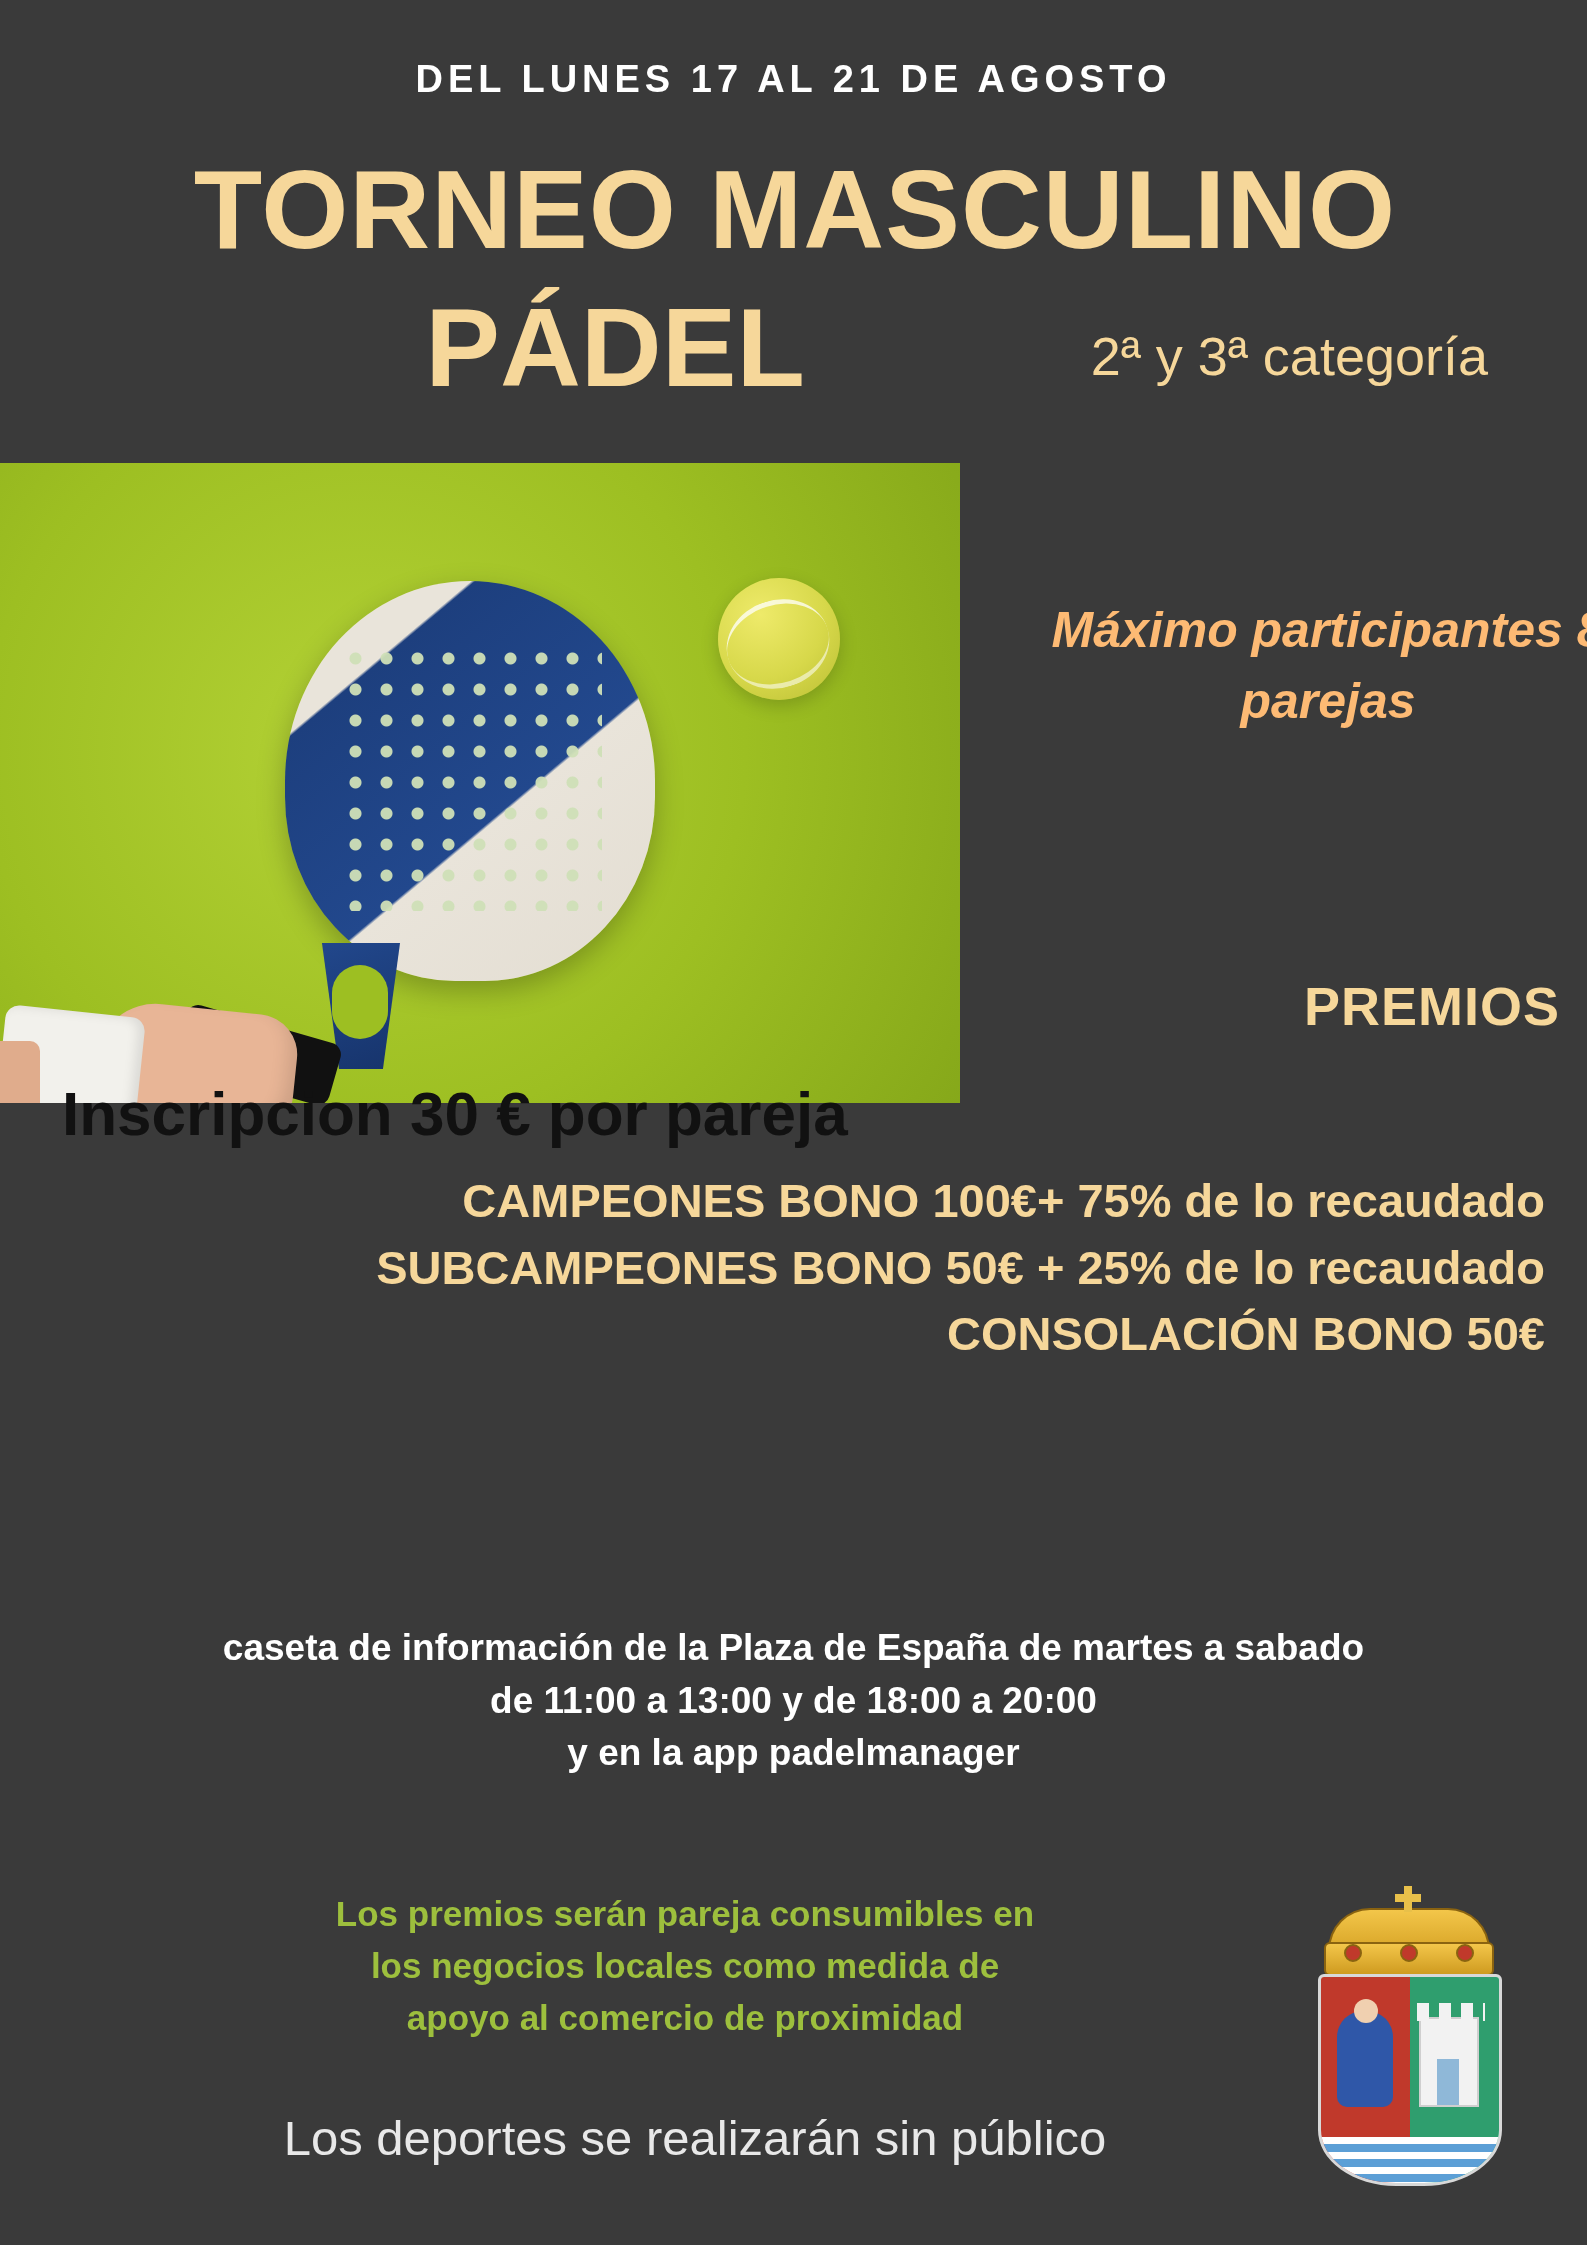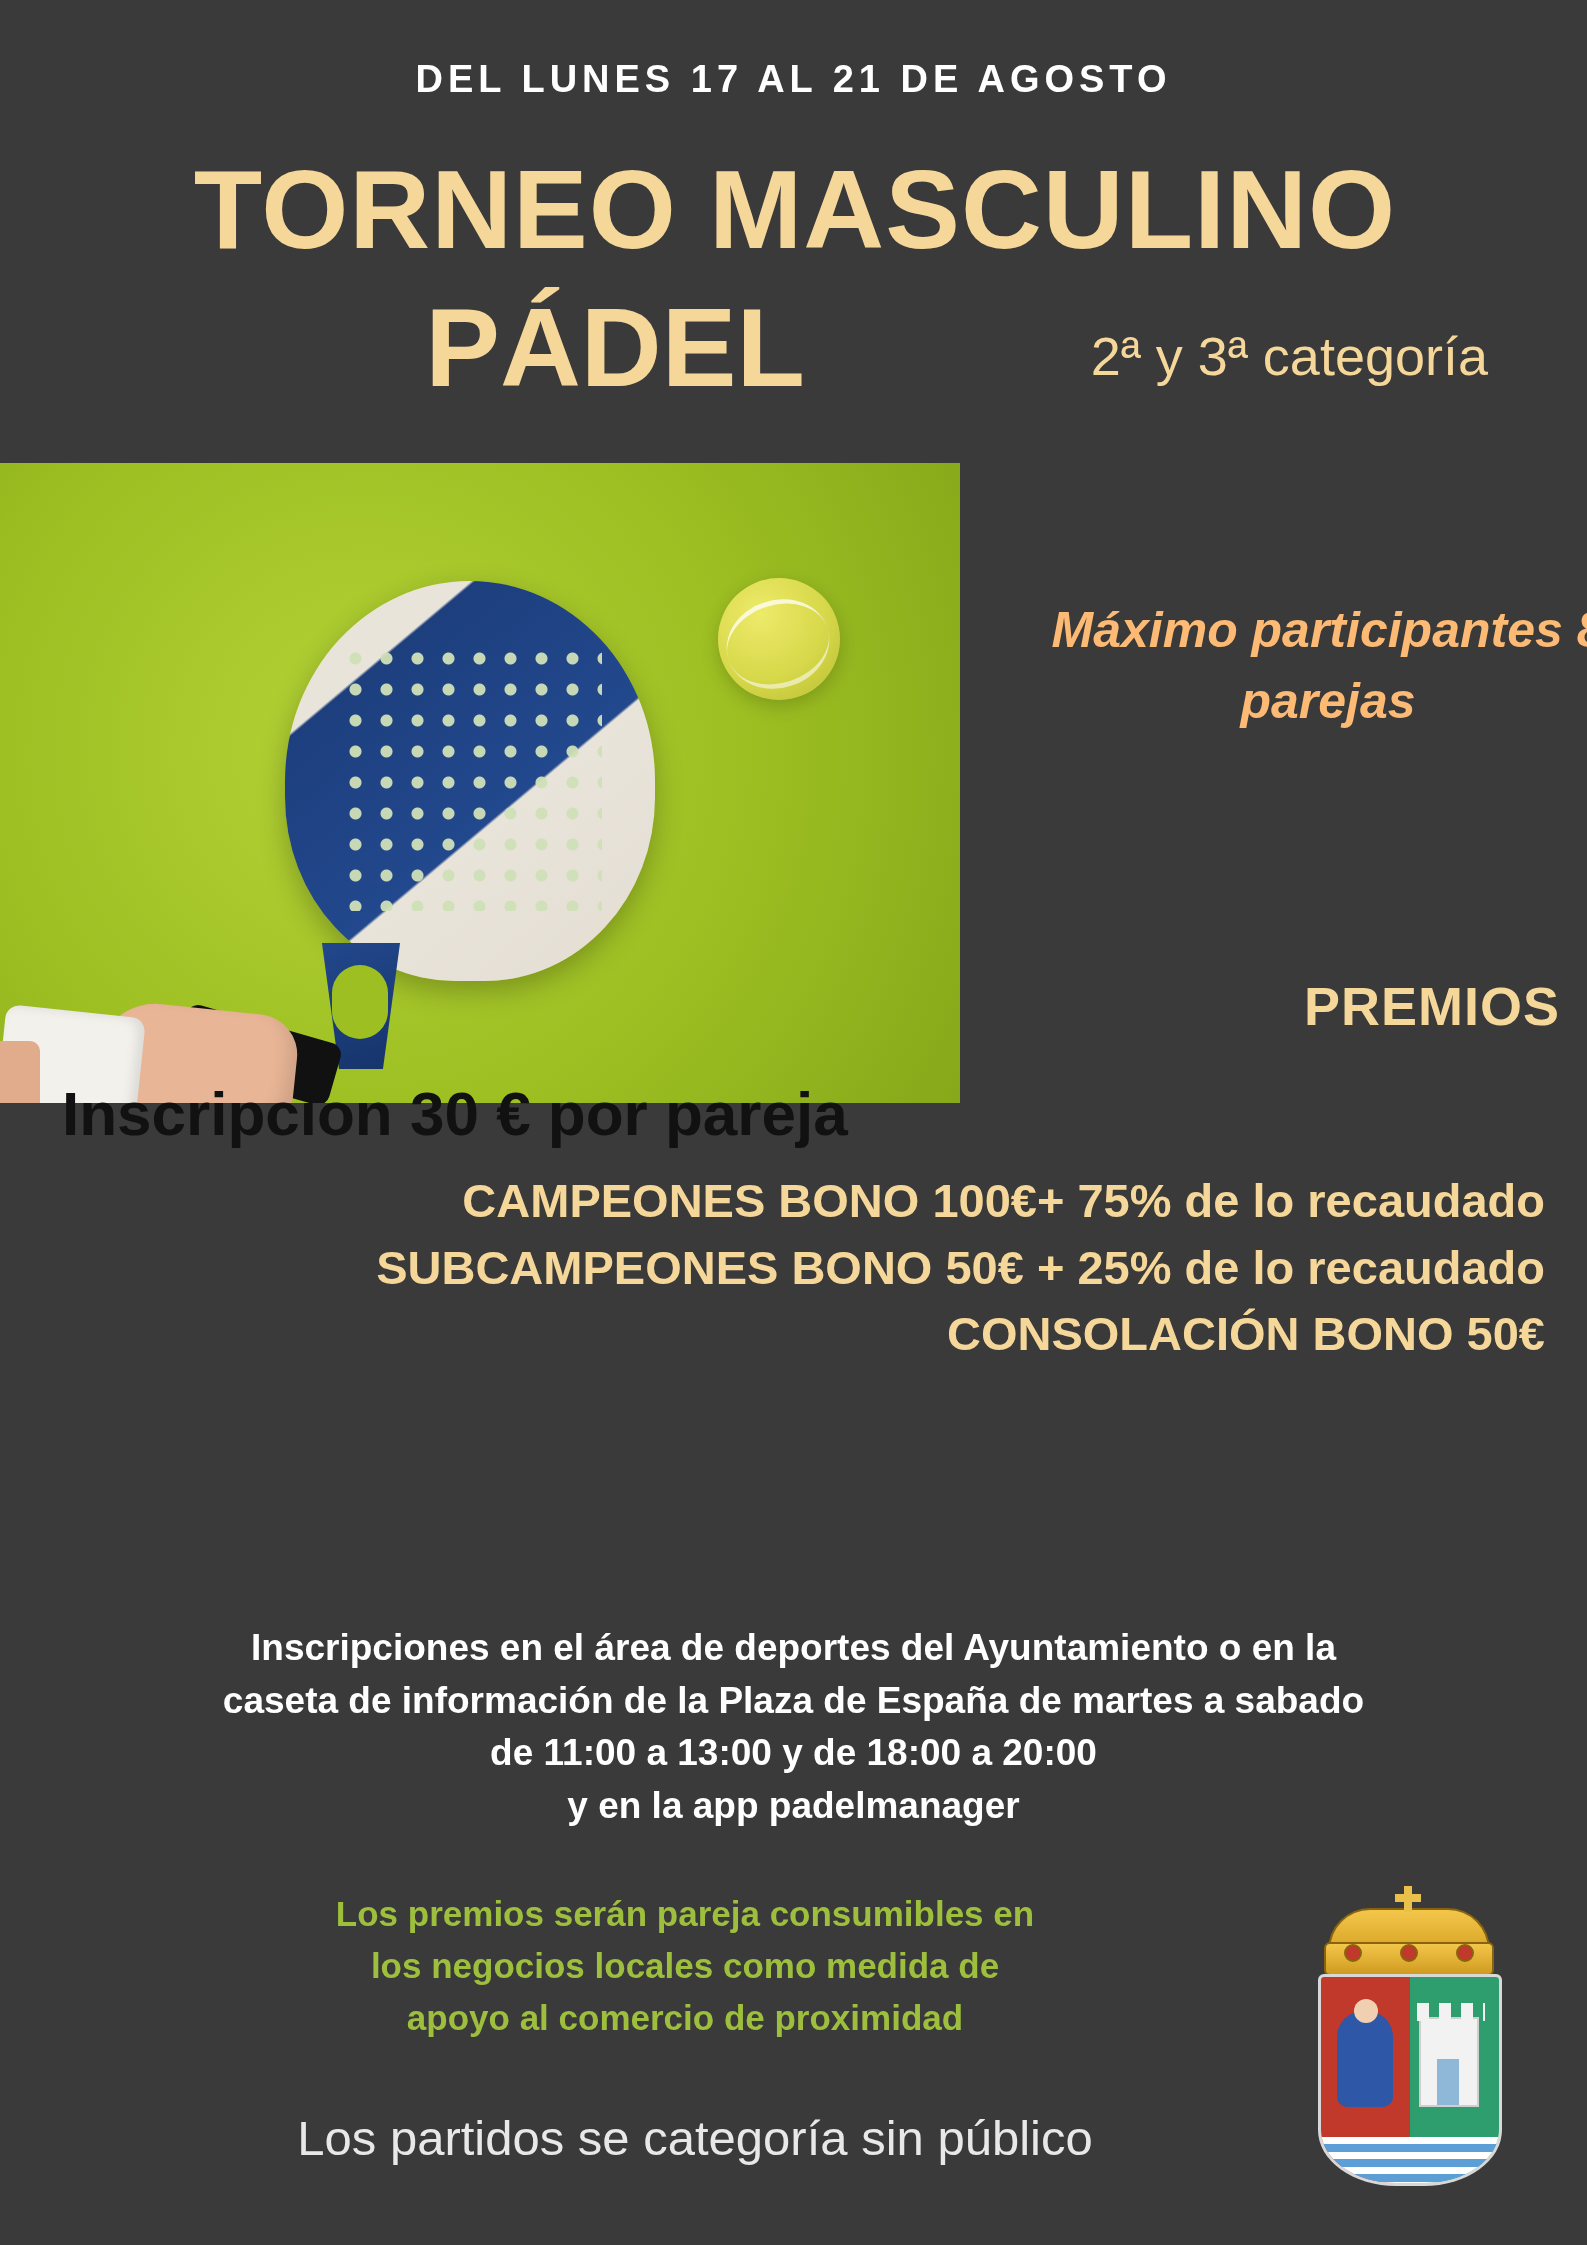--- a/index.html
+++ b/index.html
@@ -453,33 +453,32 @@
 
   <div class="premios">PREMIOS</div>
 
   <div class="prizes">
     <div class="prize-row first">CAMPEONES BONO    100€+ 75% de lo recaudado</div>
     <div class="prize-row">SUBCAMPEONES BONO 50€ + 25% de lo recaudado</div>
     <div class="prize-row">CONSOLACIÓN BONO 50€</div>
   </div>
 
   <div class="info">
-    <div>Inscripciones en el área de deportes del Ayuntamiento o en la</div>
     <div>caseta de información de la Plaza de España de martes a sabado</div>
     <div>de 11:00 a 13:00 y de 18:00 a 20:00</div>
     <div>y en la app padelmanager</div>
   </div>
 
   <div class="green-note">
     <div>Los premios serán pareja consumibles en</div>
     <div>los negocios locales como medida de</div>
     <div>apoyo al comercio de proximidad</div>
   </div>
 
-  <div class="no-public">Los partidos se categoría sin público</div>
+  <div class="no-public">Los deportes se realizarán sin público</div>
 
   <div class="crest">
     <div class="crown">
       <div class="crown-arcs"></div>
       <div class="crown-band"></div>
       <div class="crown-cross"></div>
       <div class="crown-jewel" style="left:26px"></div>
       <div class="crown-jewel" style="left:82px"></div>
       <div class="crown-jewel" style="left:138px"></div>
     </div>

